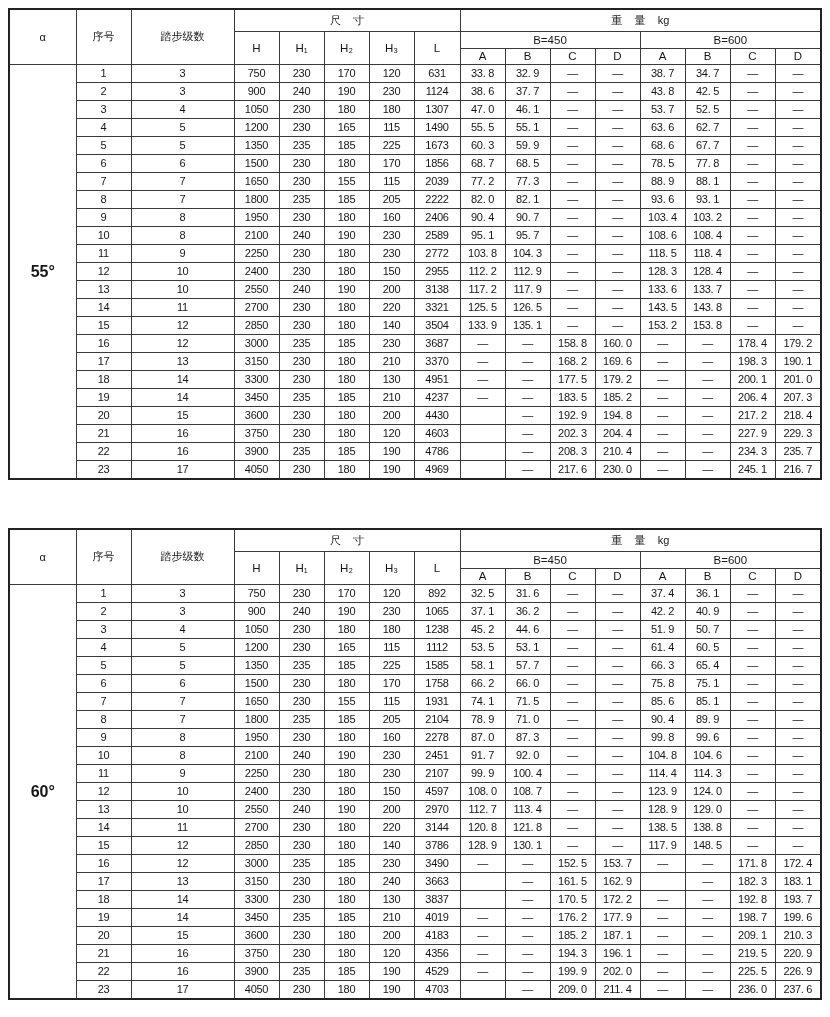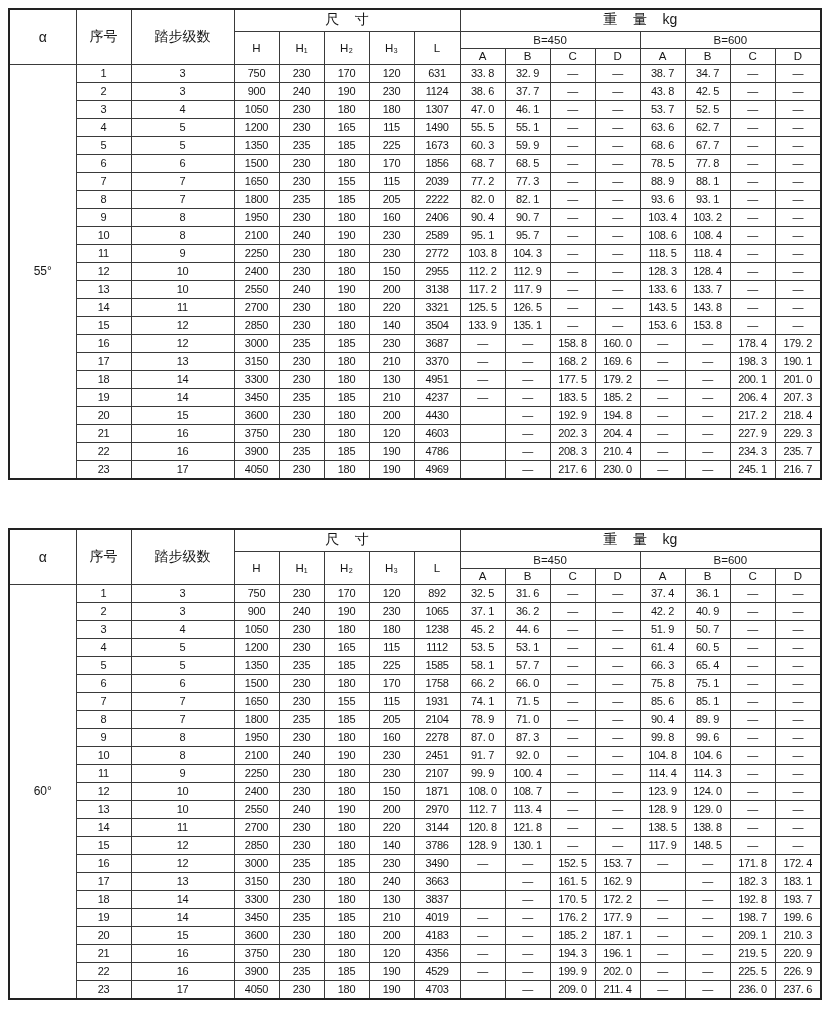--- a/index.html
+++ b/index.html
@@ -27,31 +27,31 @@
     border: 1px solid #3a3a3a;
     text-align: center;
     vertical-align: middle;
     padding: 0;
     font-weight: normal;
     overflow: hidden;
     white-space: nowrap;
     color: #161616;
   }
   thead th { font-size: 12px; }
-  thead th.cjk { white-space: pre; font-size: 14px; }
+  thead th.cjk { white-space: pre; font-size: 11px; }
   tr.hrow1 th { height: 22px; }
   tr.hrow2 th { height: 17px; font-size: 11.5px; }
   tr.hrow3 th { height: 16px; font-size: 11.5px; }
   tbody td {
     height: 17.2px;
     font-size: 11px;
     line-height: 17px;
     letter-spacing: -0.3px;
   }
-  td.alpha-cell { font-size: 12px; letter-spacing: 0; }
+  td.alpha-cell { font-size: 16px; letter-spacing: 0; font-weight: bold; }
 </style>
 </head>
 <body>
 
 <div class="sheet">
 
   <table class="spec" id="table-55">
     <colgroup>
       <col style="width:67px">
         <col style="width:55px">
@@ -343,21 +343,21 @@
           <td>12</td>
           <td>2850</td>
           <td>230</td>
           <td>180</td>
           <td>140</td>
           <td>3504</td>
           <td>133. 9</td>
           <td>135. 1</td>
           <td>—</td>
           <td>—</td>
-          <td>153. 6</td>
+          <td>153. 2</td>
           <td>153. 8</td>
           <td>—</td>
           <td>—</td>
         </tr>
         <tr>
           <td>16</td>
           <td>12</td>
           <td>3000</td>
           <td>235</td>
           <td>185</td>
@@ -730,21 +730,21 @@
           <td>—</td>
           <td>—</td>
         </tr>
         <tr>
           <td>12</td>
           <td>10</td>
           <td>2400</td>
           <td>230</td>
           <td>180</td>
           <td>150</td>
-          <td>1871</td>
+          <td>4597</td>
           <td>108. 0</td>
           <td>108. 7</td>
           <td>—</td>
           <td>—</td>
           <td>123. 9</td>
           <td>124. 0</td>
           <td>—</td>
           <td>—</td>
         </tr>
         <tr>

